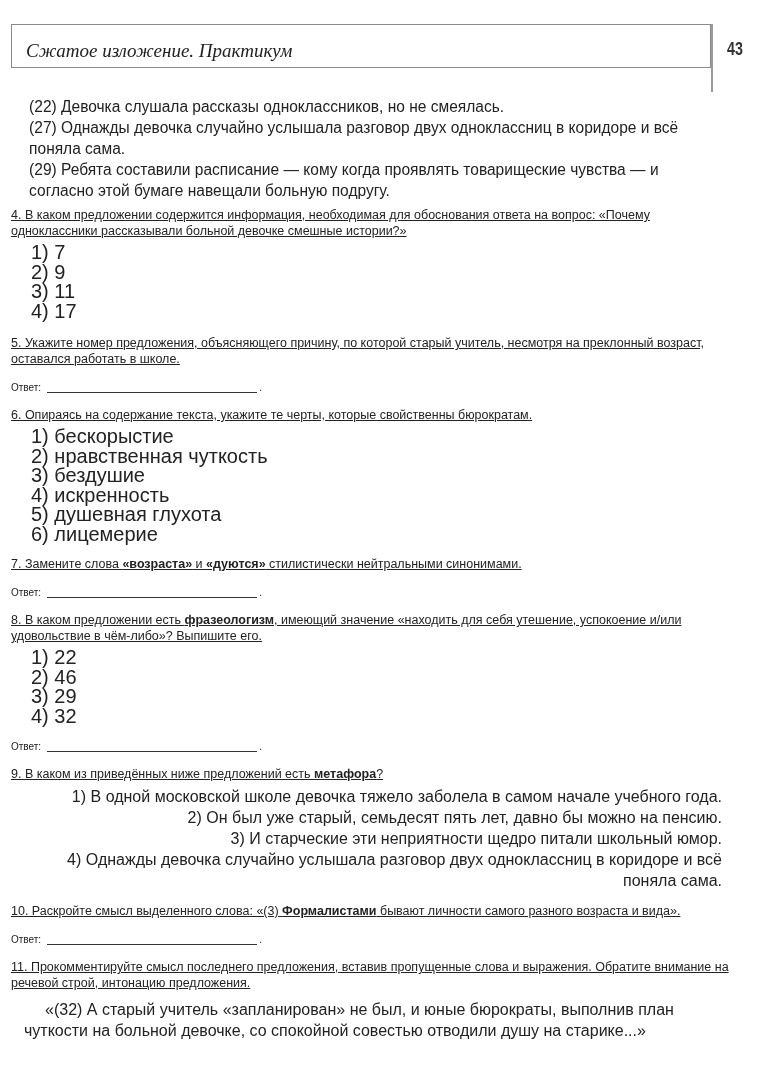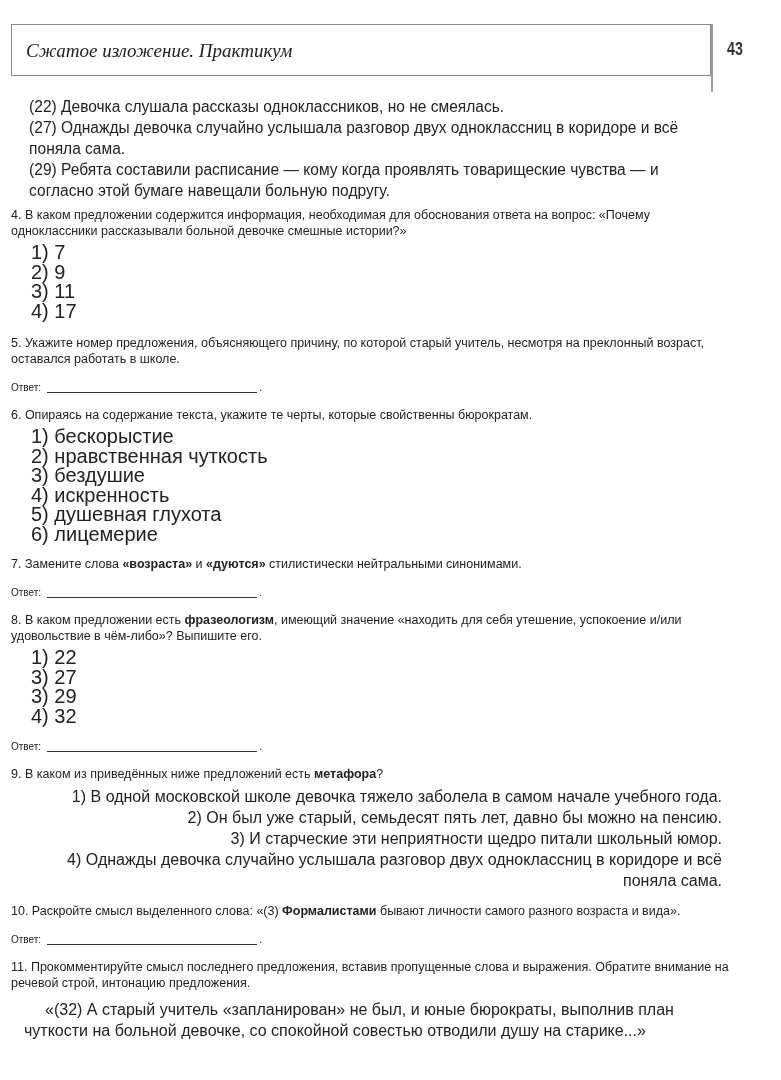--- a/index.html
+++ b/index.html
@@ -1,38 +1,38 @@
 <!DOCTYPE html>
 <html><head>
 <meta charset="utf-8">
 <style>
   html, body { margin: 0; padding: 0; }
   body {
     width: 781px; height: 1080px; background: #ffffff; position: relative; overflow: hidden;
     font-family: "Liberation Sans", sans-serif; color: #222;
   }
   .header-box {
-    position: absolute; left: 11px; top: 24px; width: 700px; height: 52px;
+    position: absolute; left: 11px; top: 24px; width: 700px; height: 44px;
     border: 1px solid #8a8a8a; box-sizing: border-box;
   }
   .header-title {
     position: absolute; left: 14px; top: 15px;
     font-family: "Liberation Serif", serif; font-style: italic; font-size: 19px; color: #222;
   }
   .header-rule {
     position: absolute; left: 711px; top: 24px; width: 2px; height: 68px; background: #9a9a9a;
   }
   .page-num {
     position: absolute; left: 727px; top: 38px;
     font-family: "Liberation Sans Narrow", "Liberation Sans", sans-serif; font-weight: bold;
     font-size: 19px; color: #333; transform: scaleX(0.75); transform-origin: left;
   }
   .content { position: absolute; left: 0; top: 96px; width: 781px; }
   .lg { font-size: 16px; line-height: 21px; padding-left: 30px; width: 695px; transform: scaleX(0.97); transform-origin: left; }
-  .q { font-size: 12.5px; line-height: 16px; padding-left: 11px; width: 720px; margin-top: 8px; }
+  .q { font-size: 12.5px; line-height: 16px; padding-left: 11px; width: 720px; margin-top: 8px; text-decoration: underline; }
   .opt { font-size: 20px; line-height: 19.5px; padding-left: 31px; }
   .opts { margin-top: 4px; }
   .answer { font-size: 10px; padding-left: 11px; margin-top: 8px; display: flex; align-items: flex-end; height: 18px; }
   .answer-line { display: inline-block; width: 210px; border-bottom: 1px solid #333; height: 12px; margin-left: 6px; }
   .answer-dot { margin-left: 2px; }
   b { font-weight: bold; }
   .quote { font-size: 16px; line-height: 21px; padding-left: 24px; width: 690px; text-indent: 21px; margin-top: 8px; }
   .o9 { font-size: 16px; line-height: 21px; padding-left: 32px; width: 690px; text-align: right; }
 </style>
 </head>
@@ -84,21 +84,21 @@
     <span>Ответ:</span>
     <span class="answer-line"></span>
       <span class="answer-dot">.</span>
   </div>
 
   <div class="q" style="margin-top:14px">
     <span>8. В каком предложении есть </span><b>фразеологизм</b><span>, имеющий значение «находить для себя утешение, успокоение и/или удовольствие в чём-либо»? Выпишите его.</span>
   </div>
   <div class="opts">
     <div class="opt">1) 22</div>
-    <div class="opt">3) 27</div>
+    <div class="opt">2) 46</div>
     <div class="opt">3) 29</div>
     <div class="opt">4) 32</div>
   </div>
   <div class="answer">
     <span>Ответ:</span>
     <span class="answer-line"></span>
       <span class="answer-dot">.</span>
   </div>
 
   <div class="q" style="margin-top:14px">

